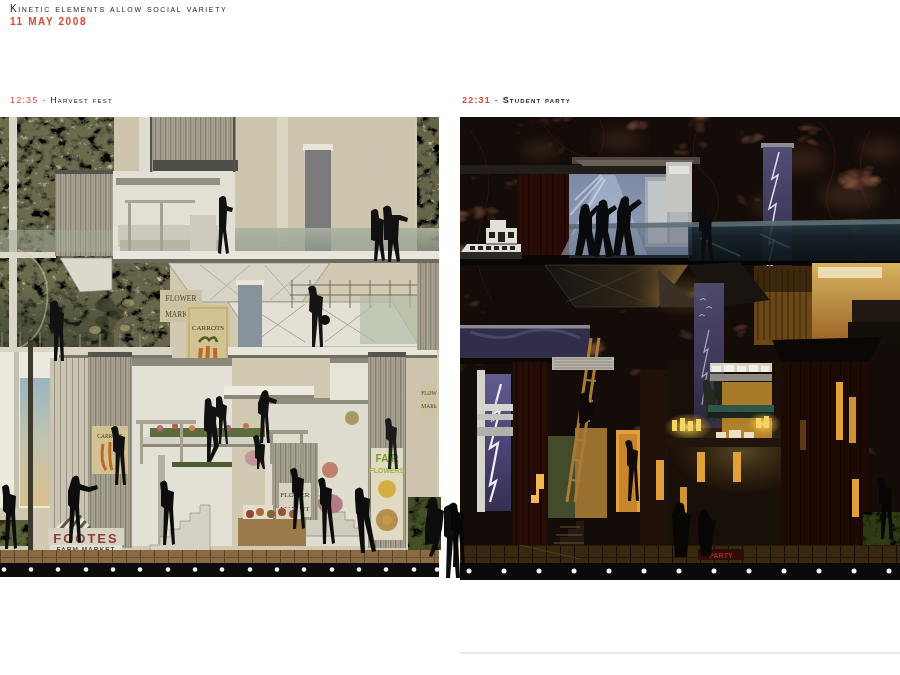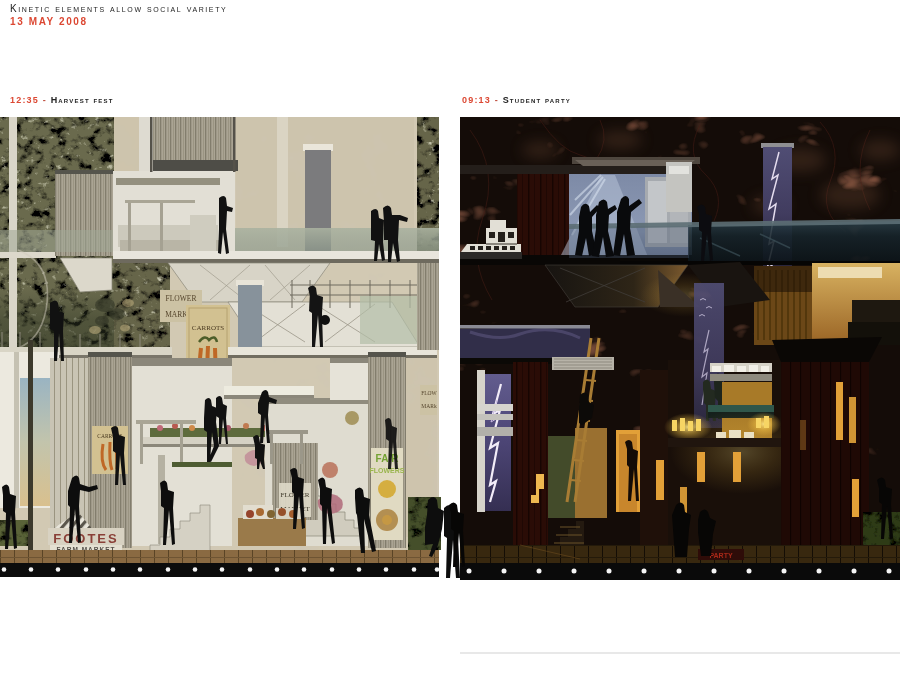--- a/index.html
+++ b/index.html
@@ -1,17 +1,17 @@
 <!DOCTYPE html>
 <html><head><meta charset="utf-8"><style>
 html,body{margin:0;padding:0;width:900px;height:675px;background:#fff;overflow:hidden}
 body{font-family:"Liberation Sans",sans-serif;position:relative}
 .t1{position:absolute;left:10px;top:3px;font-size:10px;font-weight:normal;letter-spacing:1.6px;color:#222;font-variant:small-caps}
 .t2{position:absolute;left:10px;top:16px;font-size:10px;font-weight:bold;letter-spacing:1.6px;color:#dc4833}
-.l1{position:absolute;left:10px;top:95px;font-size:9px;font-weight:bold;letter-spacing:1.2px;color:#222;font-variant:small-caps}
+.l1{position:absolute;left:10px;top:95px;font-size:9px;font-weight:normal;letter-spacing:1.2px;color:#222;font-variant:small-caps}
 .l2{position:absolute;left:462px;top:95px;font-size:9px;font-weight:bold;letter-spacing:1.2px;color:#222;font-variant:small-caps}
 .red{color:#dc4833}
 </style></head>
 <body>
 <svg width="900" height="675" xmlns="http://www.w3.org/2000/svg">
 <defs>
 <filter id="soft" x="-50%" y="-50%" width="200%" height="200%">
         <feGaussianBlur stdDeviation="7"></feGaussianBlur>
       </filter>
 <filter id="folD" x="0" y="0" width="100%" height="100%">
@@ -596,15 +596,15 @@
     <path d="M700 512 q5 -5 8 0 l2 6 6 3 -3 13 -2 22 -10 0 -3 -24 0 -12 Z"></path>
     <path d="M449 505 q5 -5 8 0 l1 7 6 2 -1 16 2 36 -3 1 -3 -34 -3 34 -3 0 1 -36 -3 -2 0 -16 Z"></path>
     <path d="M877 480 q5 -5 8 0 l1 7 6 2 -1 15 2 34 -3 1 -3 -33 -3 33 -3 0 1 -35 -3 -2 0 -14 Z"></path>
   </g>
 
 </g>
 
 <rect x="460" y="652" width="440" height="2" fill="#e8e8e8"></rect>
 </svg>
 <div class="t1">Kinetic elements allow social variety</div>
-<div class="t2">13 MAY 2008</div>
+<div class="t2">11 MAY 2008</div>
 <div class="l1"><span class="red">12:35</span> <span style="color:#c05040">-</span> Harvest fest</div>
-<div class="l2"><span class="red">09:13</span> <span style="color:#c05040">-</span> Student party</div>
+<div class="l2"><span class="red">22:31</span> <span style="color:#c05040">-</span> Student party</div>
 
 </body></html>

